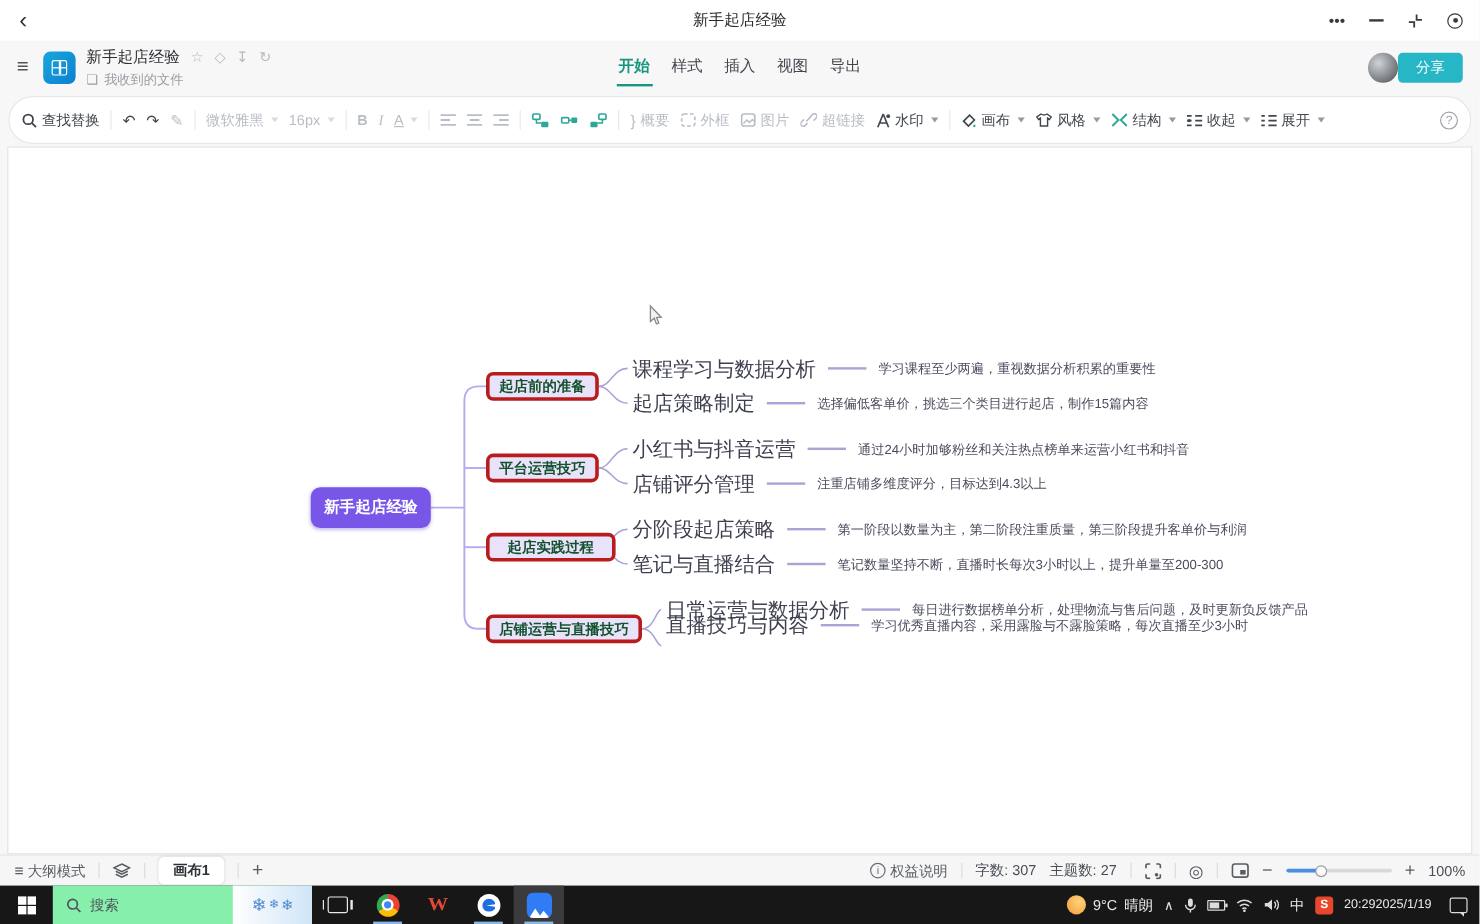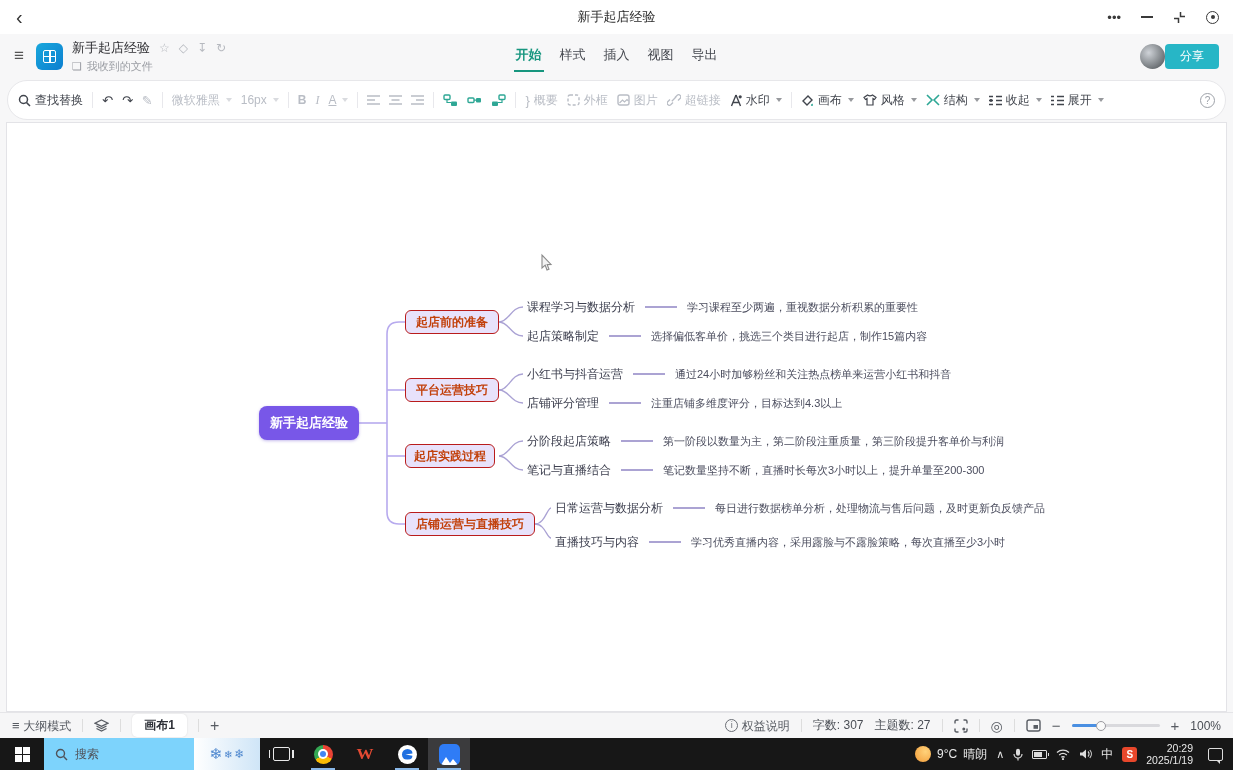--- a/index.html
+++ b/index.html
@@ -44,23 +44,23 @@
   .titem.teal{color:#2ea795}
   .glyph{font-size:13px;line-height:1}
   .caret{width:0;height:0;border-left:3.5px solid transparent;border-right:3.5px solid transparent;border-top:4px solid currentColor;opacity:.55;margin-left:2px}
   .helpc{width:15px;height:15px;border:1.3px solid #9ea2a9;border-radius:50%;font-size:10px;color:#9ea2a9;display:flex;align-items:center;justify-content:center;margin-left:auto;cursor:pointer}
   .ic{display:inline-block;vertical-align:middle}
 
   
   .canvas{position:absolute;top:122px;left:6px;right:6px;height:590px;background:#fff;border:1px solid #e3e3e7;overflow:hidden}
   .canvas svg.wires{position:absolute;left:0;top:0}
   .central{position:absolute;left:252px;top:283px;width:100px;height:34px;background:#7857e8;border-radius:8px;color:#fff;font-size:13px;font-weight:bold;display:flex;align-items:center;justify-content:center;box-shadow:0 1px 3px rgba(90,60,200,.35);cursor:pointer}
-  .pill{position:absolute;height:24px;background:#e8e2fb;border:1px solid #b91c1c;border-radius:6px;color:#c2410c;font-size:12px;font-weight:bold;display:flex;align-items:center;justify-content:center;cursor:pointer}
+  .pill{position:absolute;height:24px;background:#e8e2fb;border:3px solid #b91c1c;border-radius:6px;color:#14532d;font-size:12px;font-weight:bold;display:flex;align-items:center;justify-content:center;cursor:pointer}
   .mrow{position:absolute;display:flex;align-items:center;height:16px;white-space:nowrap}
-  .sublabel{font-size:12px;color:#3e4050;cursor:pointer}
+  .sublabel{font-size:17px;color:#3e4050;cursor:pointer}
   .dash{width:32px;height:1.5px;background:#aba3d3;margin:0 10px;flex:0 0 auto}
   .detail{font-size:11px;color:#4b4d5e;cursor:pointer}
   .cursor{position:absolute;left:531px;top:130px}
 
   
   .statusbar{position:absolute;top:712px;left:0;right:0;height:26px;background:#f6f6f7;border-top:1px solid #e5e5e8;display:flex;align-items:center;font-size:12px;color:#4a4e55;padding:0 12px}
   .sb-left,.sb-right{display:flex;align-items:center;gap:11px}
   .sb-right{margin-left:auto}
   .ssep{width:1px;height:13px;background:#ddd}
   .canvastab{background:#fff;border-radius:5px;padding:3px 12px;font-weight:bold;font-size:12px;color:#2e3138;box-shadow:0 0 2px rgba(0,0,0,.12);cursor:pointer}
@@ -68,21 +68,21 @@
   .slider{width:88px;height:3px;background:#d9d9dd;border-radius:2px;position:relative;cursor:pointer}
   .slider .fill{position:absolute;left:0;top:0;height:3px;width:28px;background:#4a8fe2;border-radius:2px}
   .slider .knob{position:absolute;left:24px;top:-3.5px;width:10px;height:10px;border-radius:50%;background:#fafafa;border:1px solid #9a9aa0}
   .infoc{width:13px;height:13px;border:1.2px solid #6a6e75;border-radius:50%;font-size:9px;display:flex;align-items:center;justify-content:center;color:#6a6e75}
 
   
   .taskbar{position:absolute;top:738px;left:0;right:0;height:32px;background:#171717;display:flex;align-items:stretch;color:#e8e8e8}
   .tb-start{width:44px;display:flex;align-items:center;justify-content:center;cursor:pointer}
   .winflag{width:15px;height:15px;display:grid;grid-template-columns:7px 7px;grid-template-rows:7px 7px;gap:1px}
   .winflag i{background:#fdfdfd}
-  .tb-search{width:216px;background:#7dd3fc;display:flex;align-items:center;color:#50535a;font-size:12px;gap:7px;padding-left:11px;cursor:text;position:relative}
+  .tb-search{width:216px;background:#86efac;display:flex;align-items:center;color:#50535a;font-size:12px;gap:7px;padding-left:11px;cursor:text;position:relative}
   .snow{position:absolute;right:0;top:0;bottom:0;width:66px;background:linear-gradient(90deg,#ffffff, #cfe5f7);display:flex;align-items:center;justify-content:center;gap:2px;color:#4f88cf}
   .snow b{font-weight:normal;font-size:15px}.snow i{font-style:normal;font-size:10px}
   .tb-apps{display:flex;align-items:stretch}
   .tapp{width:42px;display:flex;align-items:center;justify-content:center;cursor:pointer;position:relative}
   .tapp.run:after{content:"";position:absolute;bottom:0;left:9px;right:9px;height:2px;background:#8ab8e8}
   .tapp.active{background:#3b3b3d}
   .chrome{width:19px;height:19px;border-radius:50%;background:conic-gradient(#ea4335 0 33%,#fbbc05 33% 66%,#34a853 66% 100%);position:relative}
   .chrome:before{content:"";position:absolute;inset:4.5px;background:#fff;border-radius:50%}
   .chrome:after{content:"";position:absolute;inset:6.5px;background:#4285f4;border-radius:50%}
   .wps{color:#e34a33;font-weight:bold;font-size:17px;font-family:"Liberation Serif",serif;transform:scaleY(.9)}
@@ -93,21 +93,21 @@
   .taskview:before{content:"";position:absolute;left:-5px;top:2px;bottom:2px;width:1.6px;background:#e8e8e8}
   .taskview:after{content:"";position:absolute;right:-5px;top:2px;bottom:2px;width:1.6px;background:#e8e8e8}
   .tb-right{margin-left:auto;display:flex;align-items:center;gap:9px;padding-right:10px;font-size:12px}
   .weather{display:flex;align-items:center;gap:6px;cursor:pointer}
   .moon{width:16px;height:16px;border-radius:50%;background:radial-gradient(circle at 65% 35%,#ffd27a,#f29b38)}
   .trayglyph{font-size:11px;color:#e4e4e4;cursor:pointer}
   .battery{width:15px;height:9px;border:1.2px solid #dcdcdc;border-radius:1px;position:relative}
   .battery:before{content:"";position:absolute;left:1px;top:1px;bottom:1px;width:8px;background:#dcdcdc}
   .battery:after{content:"";position:absolute;right:-3px;top:2px;width:1.6px;height:3.5px;background:#dcdcdc}
   .sogou{width:15px;height:15px;background:#e8472b;border-radius:3px;color:#fff;font-size:10px;font-weight:bold;display:flex;align-items:center;justify-content:center}
-  .clock{display:flex;flex-direction:column;align-items:flex-end;font-size:10.5px;line-height:12px;cursor:pointer}
+  .clock{display:flex;align-items:flex-end;font-size:10.5px;line-height:12px;cursor:pointer}
   .notif{width:15px;height:13px;border:1.3px solid #dcdcdc;border-radius:2px;position:relative;margin-left:6px;cursor:pointer}
   .notif:before{content:"";position:absolute;right:2px;bottom:-4px;border-left:4px solid transparent;border-top:4px solid #dcdcdc}
 </style>
 </head>
 <body>
 
 <div class="stage">
 
   <div class="titlebar">
     <span class="back">‹</span>
@@ -324,21 +324,21 @@
         <path d="M492 333 C502 333 504 347 516 347"></path>
         <path d="M528 401 C538 401 540 385 544 385"></path>
         <path d="M528 401 C538 401 540 415 544 415"></path>
       </g>
     </svg>
 
     <div class="central">新手起店经验</div>
 
     <div class="pill" style="left:398px;top:187px;width:94px">起店前的准备</div>
     <div class="pill" style="left:398px;top:255px;width:94px">平台运营技巧</div>
-    <div class="pill" style="left:398px;top:321px;width:90px">起店实践过程</div>
+    <div class="pill" style="left:398px;top:321px;width:108px">起店实践过程</div>
     <div class="pill" style="left:398px;top:389px;width:130px">店铺运营与直播技巧</div>
 
     <div class="mrow" style="left:520px;top:176px">
       <span class="sublabel">课程学习与数据分析</span>
       <span class="dash"></span>
       <span class="detail">学习课程至少两遍，重视数据分析积累的重要性</span>
     </div>
     <div class="mrow" style="left:520px;top:205px">
       <span class="sublabel">起店策略制定</span>
       <span class="dash"></span>
@@ -362,21 +362,21 @@
     <div class="mrow" style="left:520px;top:339px">
       <span class="sublabel">笔记与直播结合</span>
       <span class="dash"></span>
       <span class="detail">笔记数量坚持不断，直播时长每次3小时以上，提升单量至200-300</span>
     </div>
     <div class="mrow" style="left:548px;top:377px">
       <span class="sublabel">日常运营与数据分析</span>
       <span class="dash"></span>
       <span class="detail">每日进行数据榜单分析，处理物流与售后问题，及时更新负反馈产品</span>
     </div>
-    <div class="mrow" style="left:548px;top:411px">
+    <div class="mrow" style="left:548px;top:390px">
       <span class="sublabel">直播技巧与内容</span>
       <span class="dash"></span>
       <span class="detail">学习优秀直播内容，采用露脸与不露脸策略，每次直播至少3小时</span>
     </div>
 
     <svg class="cursor" width="16" height="20" viewBox="0 0 16 20">
       <path d="M4 2 L4 15 L7.2 12.2 L9 17 L11 16.2 L9.2 11.6 L13 11.4 Z" fill="#f2f2f2" stroke="#8a8a8a" stroke-width="1.1"></path>
     </svg>
   </div>
 

